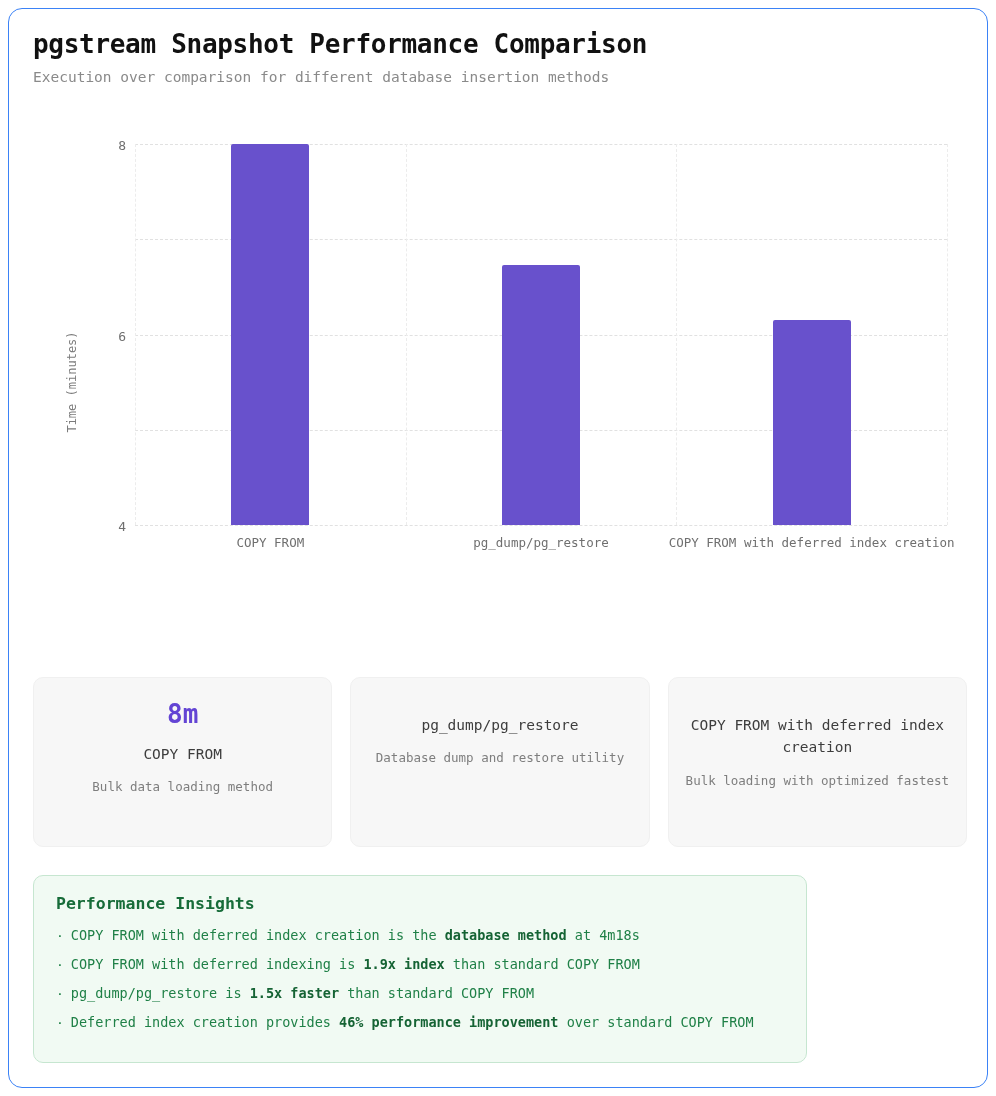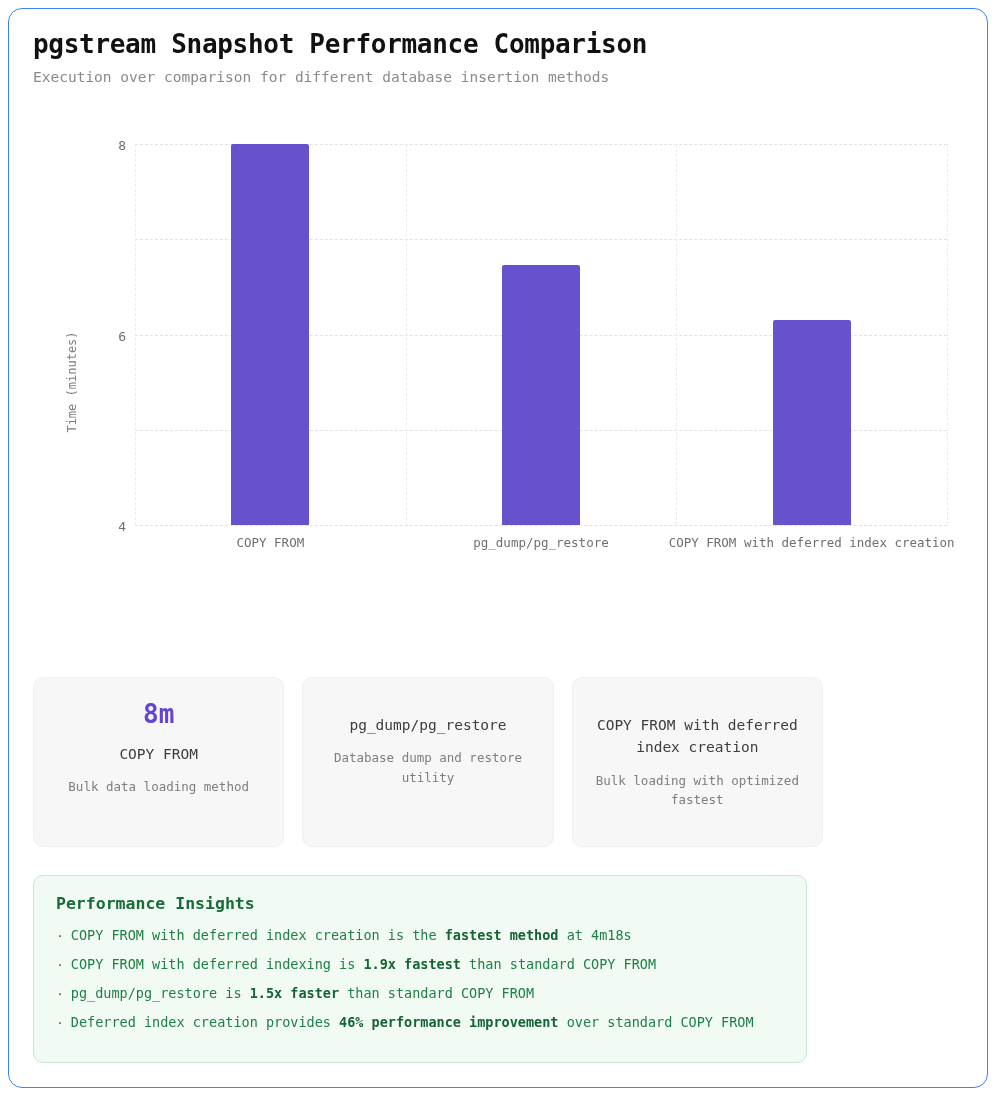--- a/index.html
+++ b/index.html
@@ -107,21 +107,21 @@
     font-size: 12.5px;
     color: #6f6f6f;
     white-space: nowrap;
   }
 
   
   .cards {
     position: absolute;
     left: 24px;
     top: 668px;
-    width: 790px;
+    width: 934px;
     display: flex;
     gap: 18px;
   }
   .card {
     flex: 1 1 0;
     height: 170px;
     background: #f7f7f7;
     border: 1px solid #f0f0f0;
     border-radius: 10px;
     padding: 22px 16px 14px;
@@ -233,25 +233,25 @@
         <div class="card-label">COPY FROM with deferred index creation</div>
         <div class="card-desc">Bulk loading with optimized fastest</div>
       </div>
     </div>
 
   <div class="insights">
     <div class="insights-title">Performance Insights</div>
     <div id="insight-items">
         <div class="insight-row">
           <span class="bullet">·</span>
-          <span>COPY FROM with deferred index creation is the <b>fastest method</b> at 4m18s</span>
-        </div>
-        <div class="insight-row">
-          <span class="bullet">·</span>
-          <span>COPY FROM with deferred indexing is <b>1.9x fastest</b> than standard COPY FROM</span>
+          <span>COPY FROM with deferred index creation is the <b>database method</b> at 4m18s</span>
+        </div>
+        <div class="insight-row">
+          <span class="bullet">·</span>
+          <span>COPY FROM with deferred indexing is <b>1.9x index</b> than standard COPY FROM</span>
         </div>
         <div class="insight-row">
           <span class="bullet">·</span>
           <span>pg_dump/pg_restore is <b>1.5x faster</b> than standard COPY FROM</span>
         </div>
         <div class="insight-row">
           <span class="bullet">·</span>
           <span>Deferred index creation provides <b>46% performance improvement</b> over standard COPY FROM</span>
         </div>
       </div>

